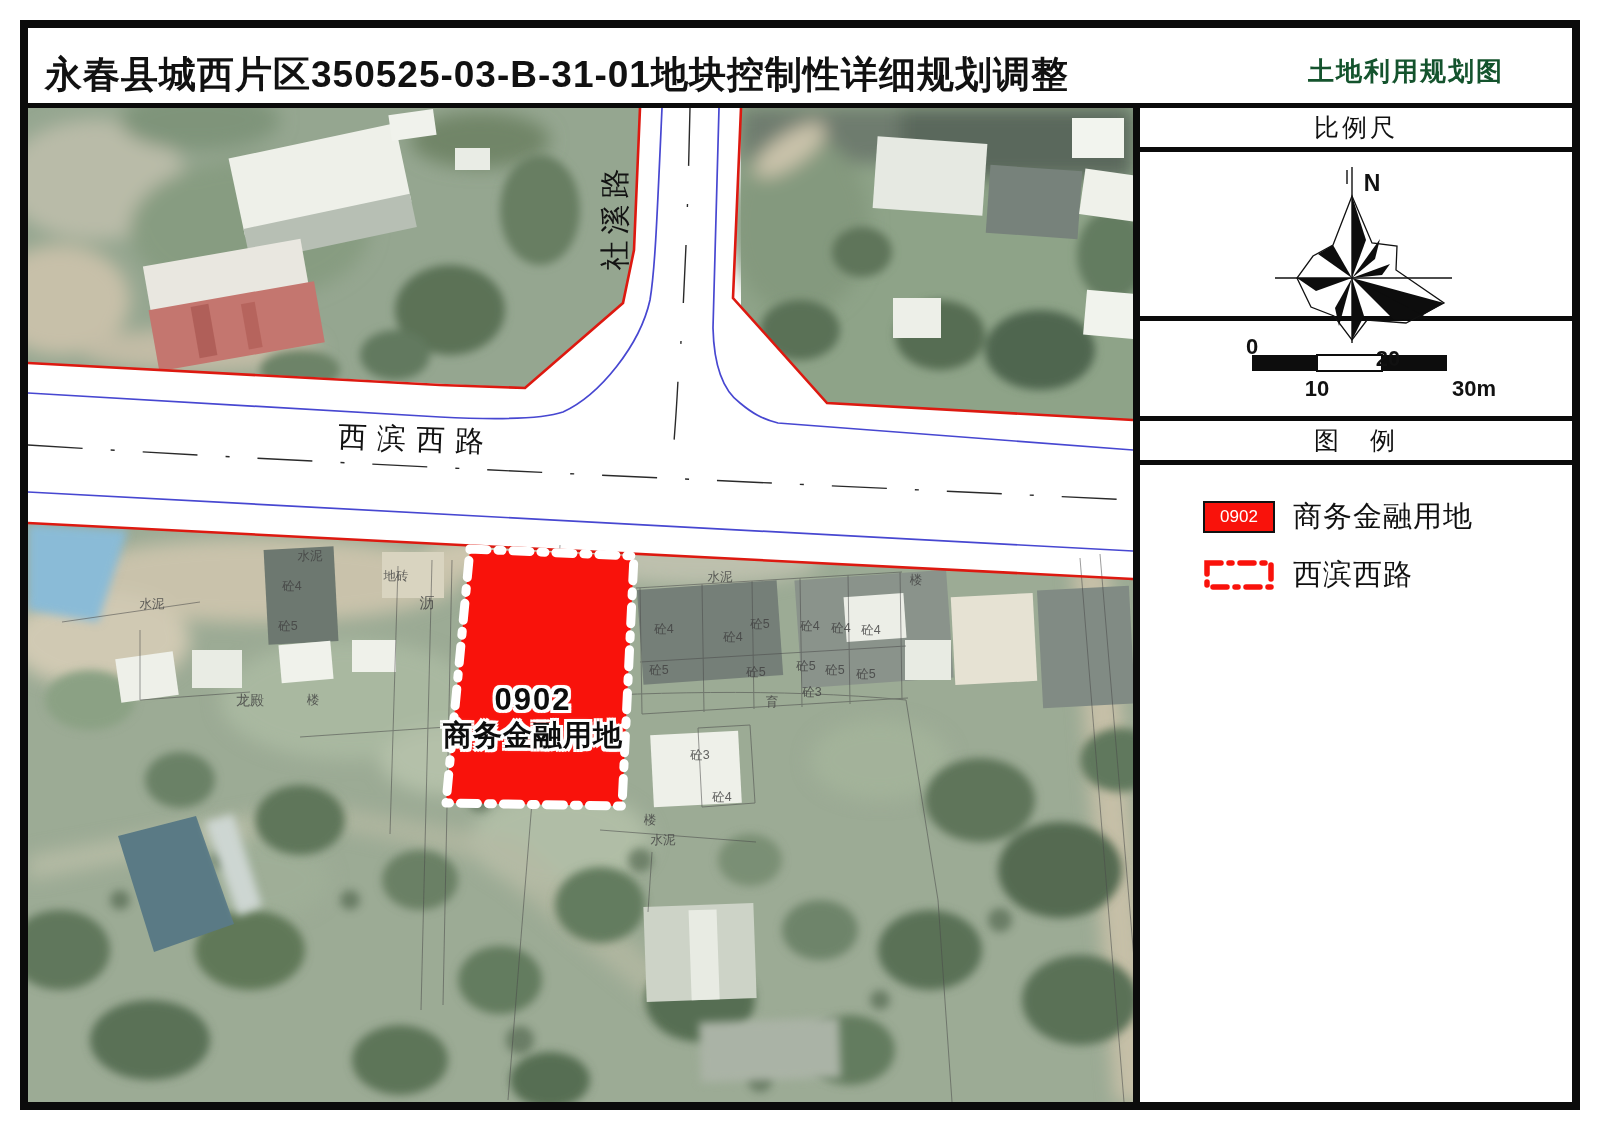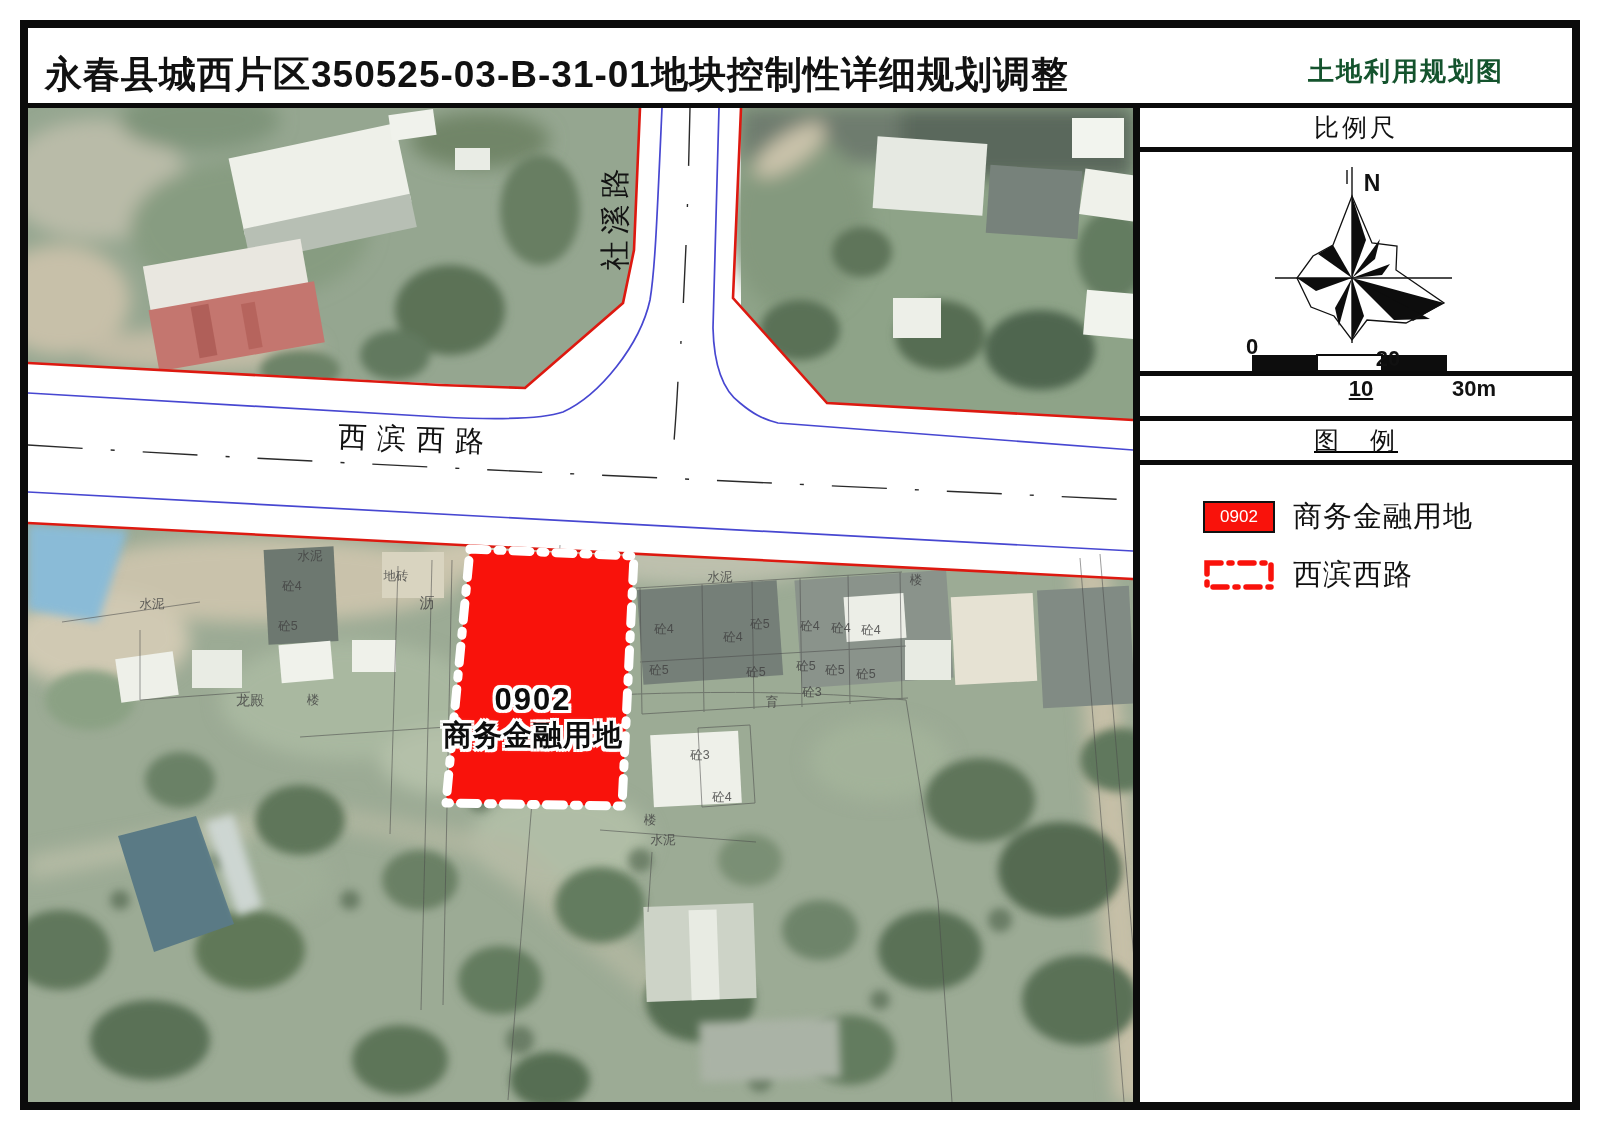--- a/index.html
+++ b/index.html
@@ -5,22 +5,22 @@
   html,body{margin:0;padding:0;background:#fff;}
   body{font-family:"Liberation Sans","DejaVu Sans",sans-serif;}
   .page{position:relative;width:1600px;height:1130px;background:#fff;overflow:hidden;}
   .outer-border{position:absolute;left:20px;top:20px;width:1560px;height:1090px;border:8px solid #0b0b0b;box-sizing:border-box;z-index:9;pointer-events:none;}
   .hdr-sep{position:absolute;left:28px;top:103px;width:1544px;height:5px;background:#0b0b0b;z-index:8;}
   .title-left{position:absolute;left:45px;top:50px;font-size:37px;font-weight:bold;color:#111;letter-spacing:1px;white-space:nowrap;z-index:8;}
   .title-right{position:absolute;left:1308px;top:54px;font-size:26px;font-weight:bold;color:#14532d;letter-spacing:2px;z-index:8;}
   .map-panel{position:absolute;left:28px;top:108px;width:1105px;height:994px;background:#fff;overflow:hidden;z-index:1;}
   .map-panel svg{position:absolute;left:0;top:0;}
   .sidebar-divider{position:absolute;left:1133px;top:108px;width:7px;height:994px;background:#0b0b0b;z-index:8;}
-  .scale-box{position:absolute;left:1140px;top:108px;width:432px;height:268px;background:#fff;border-bottom:5px solid #0b0b0b;box-sizing:border-box;z-index:7;}
-  .legend-box{position:absolute;left:1140px;top:416px;width:432px;height:686px;background:#fff;border-top:5px solid #0b0b0b;box-sizing:border-box;z-index:7;text-decoration:underline;}
+  .scale-box{position:absolute;left:1140px;top:108px;width:432px;height:213px;background:#fff;border-bottom:5px solid #0b0b0b;box-sizing:border-box;z-index:7;}
+  .legend-box{position:absolute;left:1140px;top:416px;width:432px;height:686px;background:#fff;border-top:5px solid #0b0b0b;box-sizing:border-box;z-index:7;}
   .box-header{height:44px;border-bottom:5px solid #0b0b0b;box-sizing:border-box;display:flex;align-items:center;justify-content:center;font-size:25px;color:#111;letter-spacing:3px;}
   .compass-wrap{position:absolute;left:1140px;top:152px;width:432px;height:256px;z-index:7;}
   .north-label{position:absolute;left:1372px;top:170px;font-size:23px;font-weight:bold;color:#111;z-index:8;transform:translate(-50%,0);}
   .tick{position:absolute;font-size:22px;font-weight:600;color:#111;transform:translate(-50%,0);z-index:8;}
   .legend-items{position:absolute;left:1140px;top:462px;width:432px;z-index:8;}
   .legend-row{position:absolute;left:63px;height:32px;display:flex;align-items:center;}
   .swatch-fill{width:72px;height:32px;border:2px solid #111;box-sizing:border-box;display:flex;align-items:center;justify-content:center;color:#fff;font-size:17px;}
   .swatch-dash{width:72px;height:32px;}
   .legend-label{margin-left:18px;font-size:29px;color:#111;letter-spacing:1px;white-space:nowrap;}
   .road-label-v{position:absolute;left:560px;top:196px;width:110px;text-align:center;transform:rotate(-90deg);font-size:30px;color:#121212;letter-spacing:6px;z-index:3;white-space:nowrap;}
@@ -295,21 +295,21 @@
       <g>
         <rect x="1252" y="355" width="65" height="16" fill="#0d0d0d"></rect>
         <rect x="1317" y="355" width="65" height="16" fill="#fff" stroke="#0d0d0d" stroke-width="2"></rect>
         <rect x="1382" y="355" width="65" height="16" fill="#0d0d0d"></rect>
       </g>
     </svg>
   </div>
   <div class="north-label">N</div>
   <div class="tick" style="left:1252px;top:334px;">0</div>
   <div class="tick" style="left:1388px;top:346px;">20</div>
-  <div class="tick" style="left:1361px;top:376px;text-decoration:underline;">10</div>
+  <div class="tick" style="left:1317px;top:376px;">10</div>
   <div class="tick" style="left:1442px;top:376px;margin-left:32px;">30m</div>
 
   <div class="legend-box">
     <div class="box-header">图　例</div>
   </div>
   <div class="legend-items">
     <div class="legend-row" style="top:39px;">
       <div class="swatch-fill" style="background-color: rgb(249, 18, 11);">
         <span>0902</span>
       </div>

